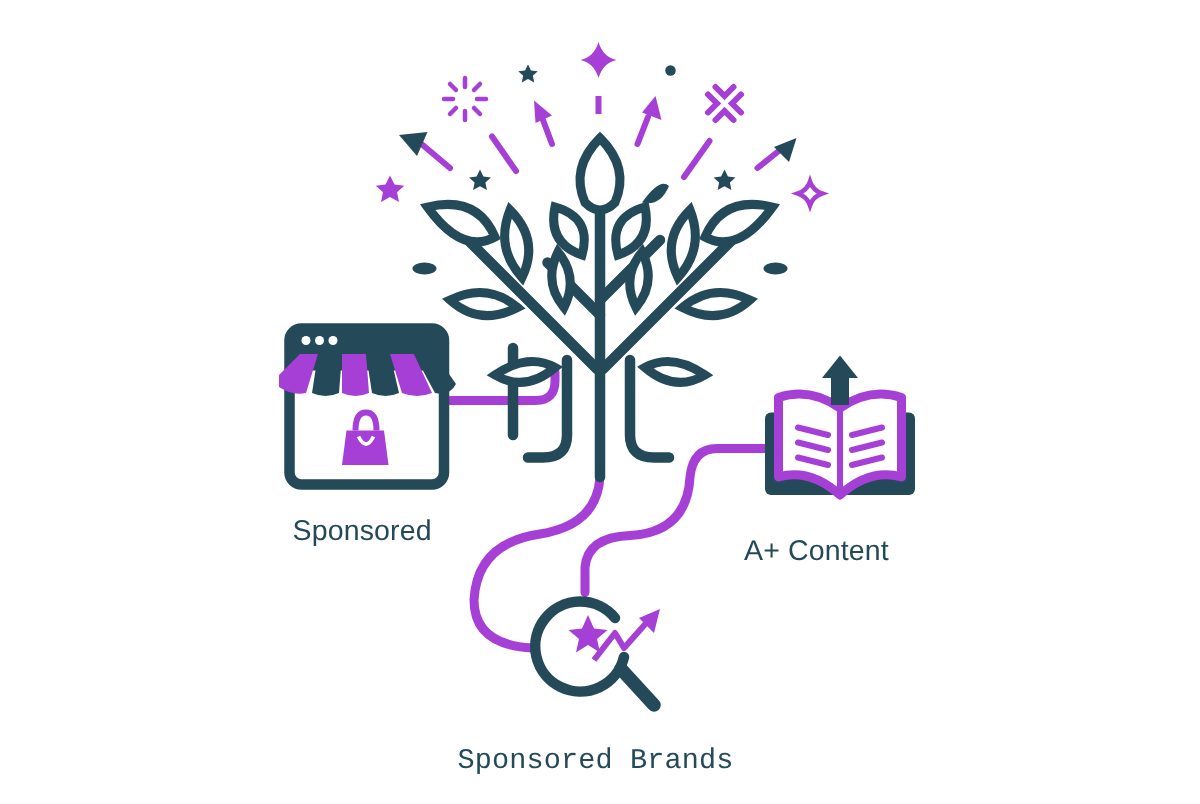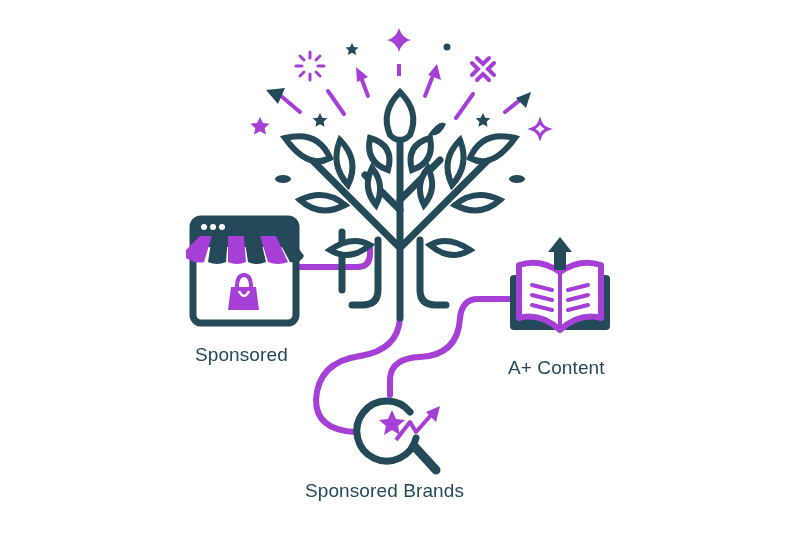--- a/index.html
+++ b/index.html
@@ -1,21 +1,21 @@
 <!DOCTYPE html>
 <html><head>
   <meta charset="utf-8">
   <style>
     html, body { margin: 0; padding: 0; background: #ffffff; }
     body { width: 800px; height: 536px; overflow: hidden; position: relative; font-family: "Liberation Sans", sans-serif; }
     .canvas { position: absolute; left: 0; top: 0; width: 800px; height: 536px; }
     .label { position: absolute; font-family: "Liberation Sans", sans-serif; font-size: 19px; color: #244a5a; letter-spacing: 0.1px; white-space: nowrap; }
     .label-storefront { left: 195px; top: 344px; }
-    .label-aplus { left: 508px; top: 357px; text-align: center; }
-    .label-sponsored { left: 305px; top: 480px; }
+    .label-aplus { left: 496px; top: 357px; text-align: center; }
+    .label-sponsored { left: 305px; top: 496px; font-family: Liberation Mono, monospace; }
   </style>
 </head>
 <body>
 
 <svg class="canvas" viewBox="0 0 800 536" xmlns="http://www.w3.org/2000/svg">
 
   <g fill="none" stroke="#a63fd6" stroke-width="6" stroke-linecap="round" stroke-linejoin="round">
 
     <path d="M300 267 L357 267 Q370 267 370 254 L370 248"></path>
 

